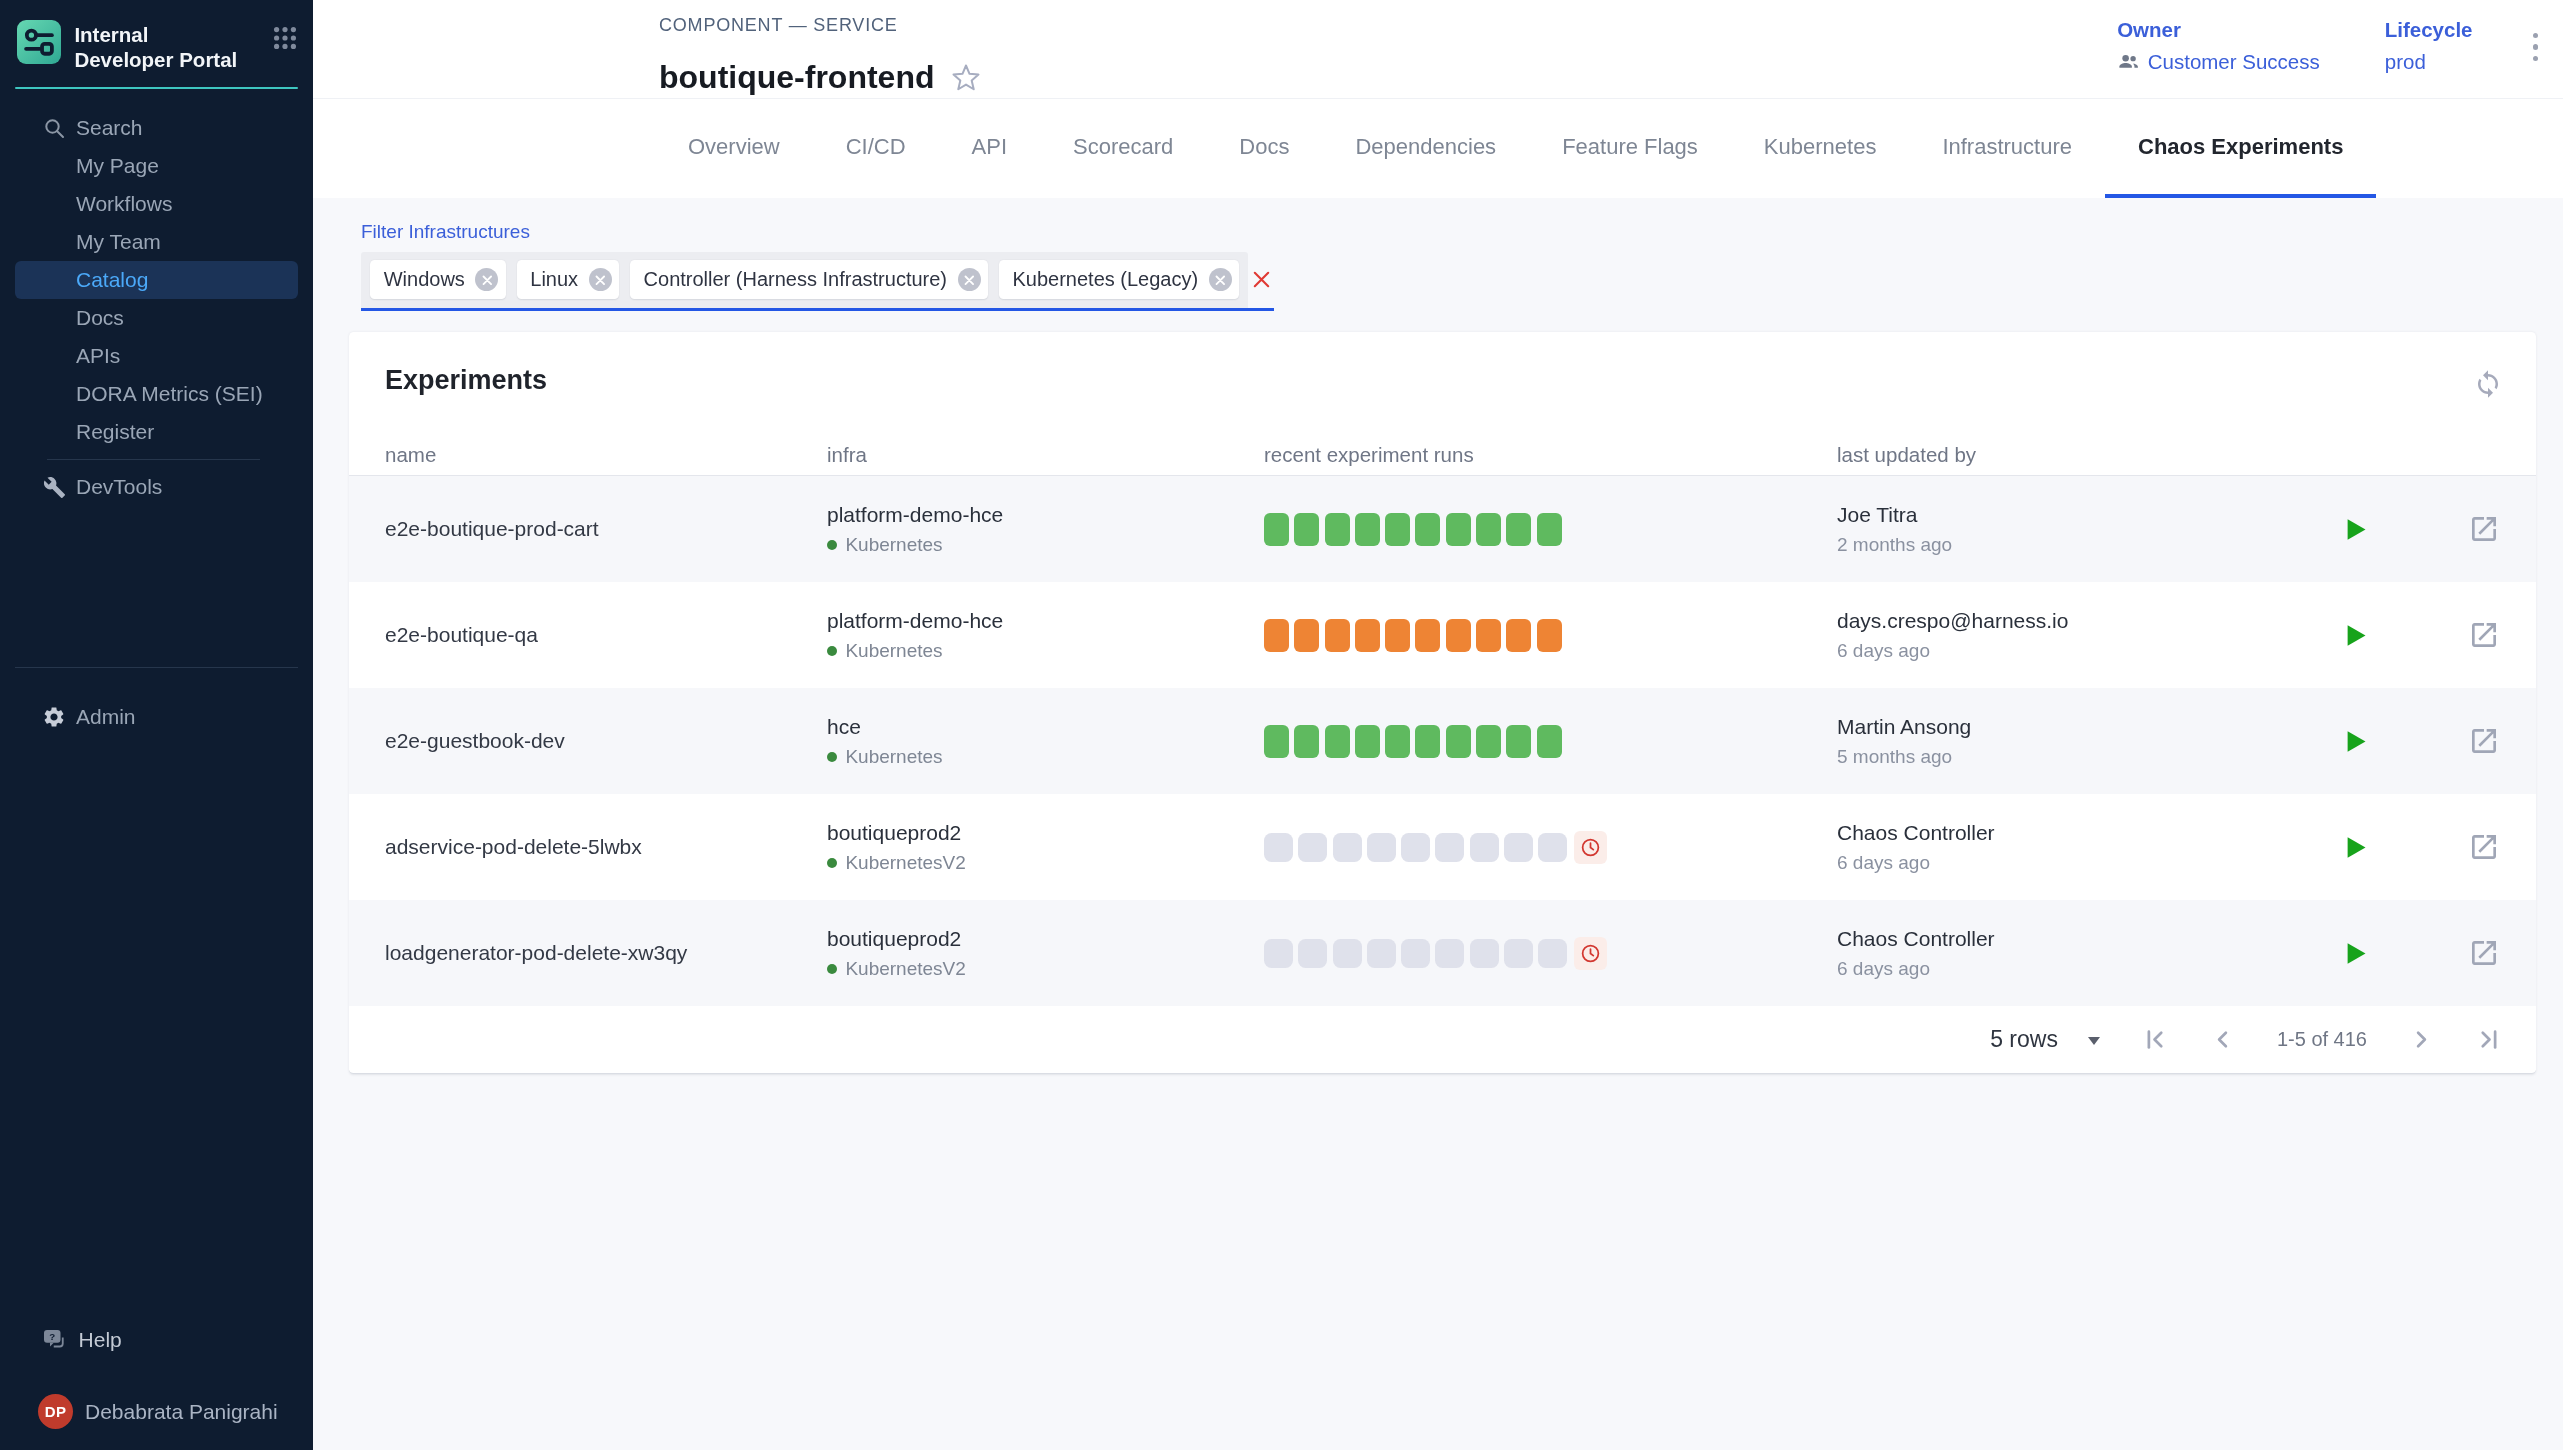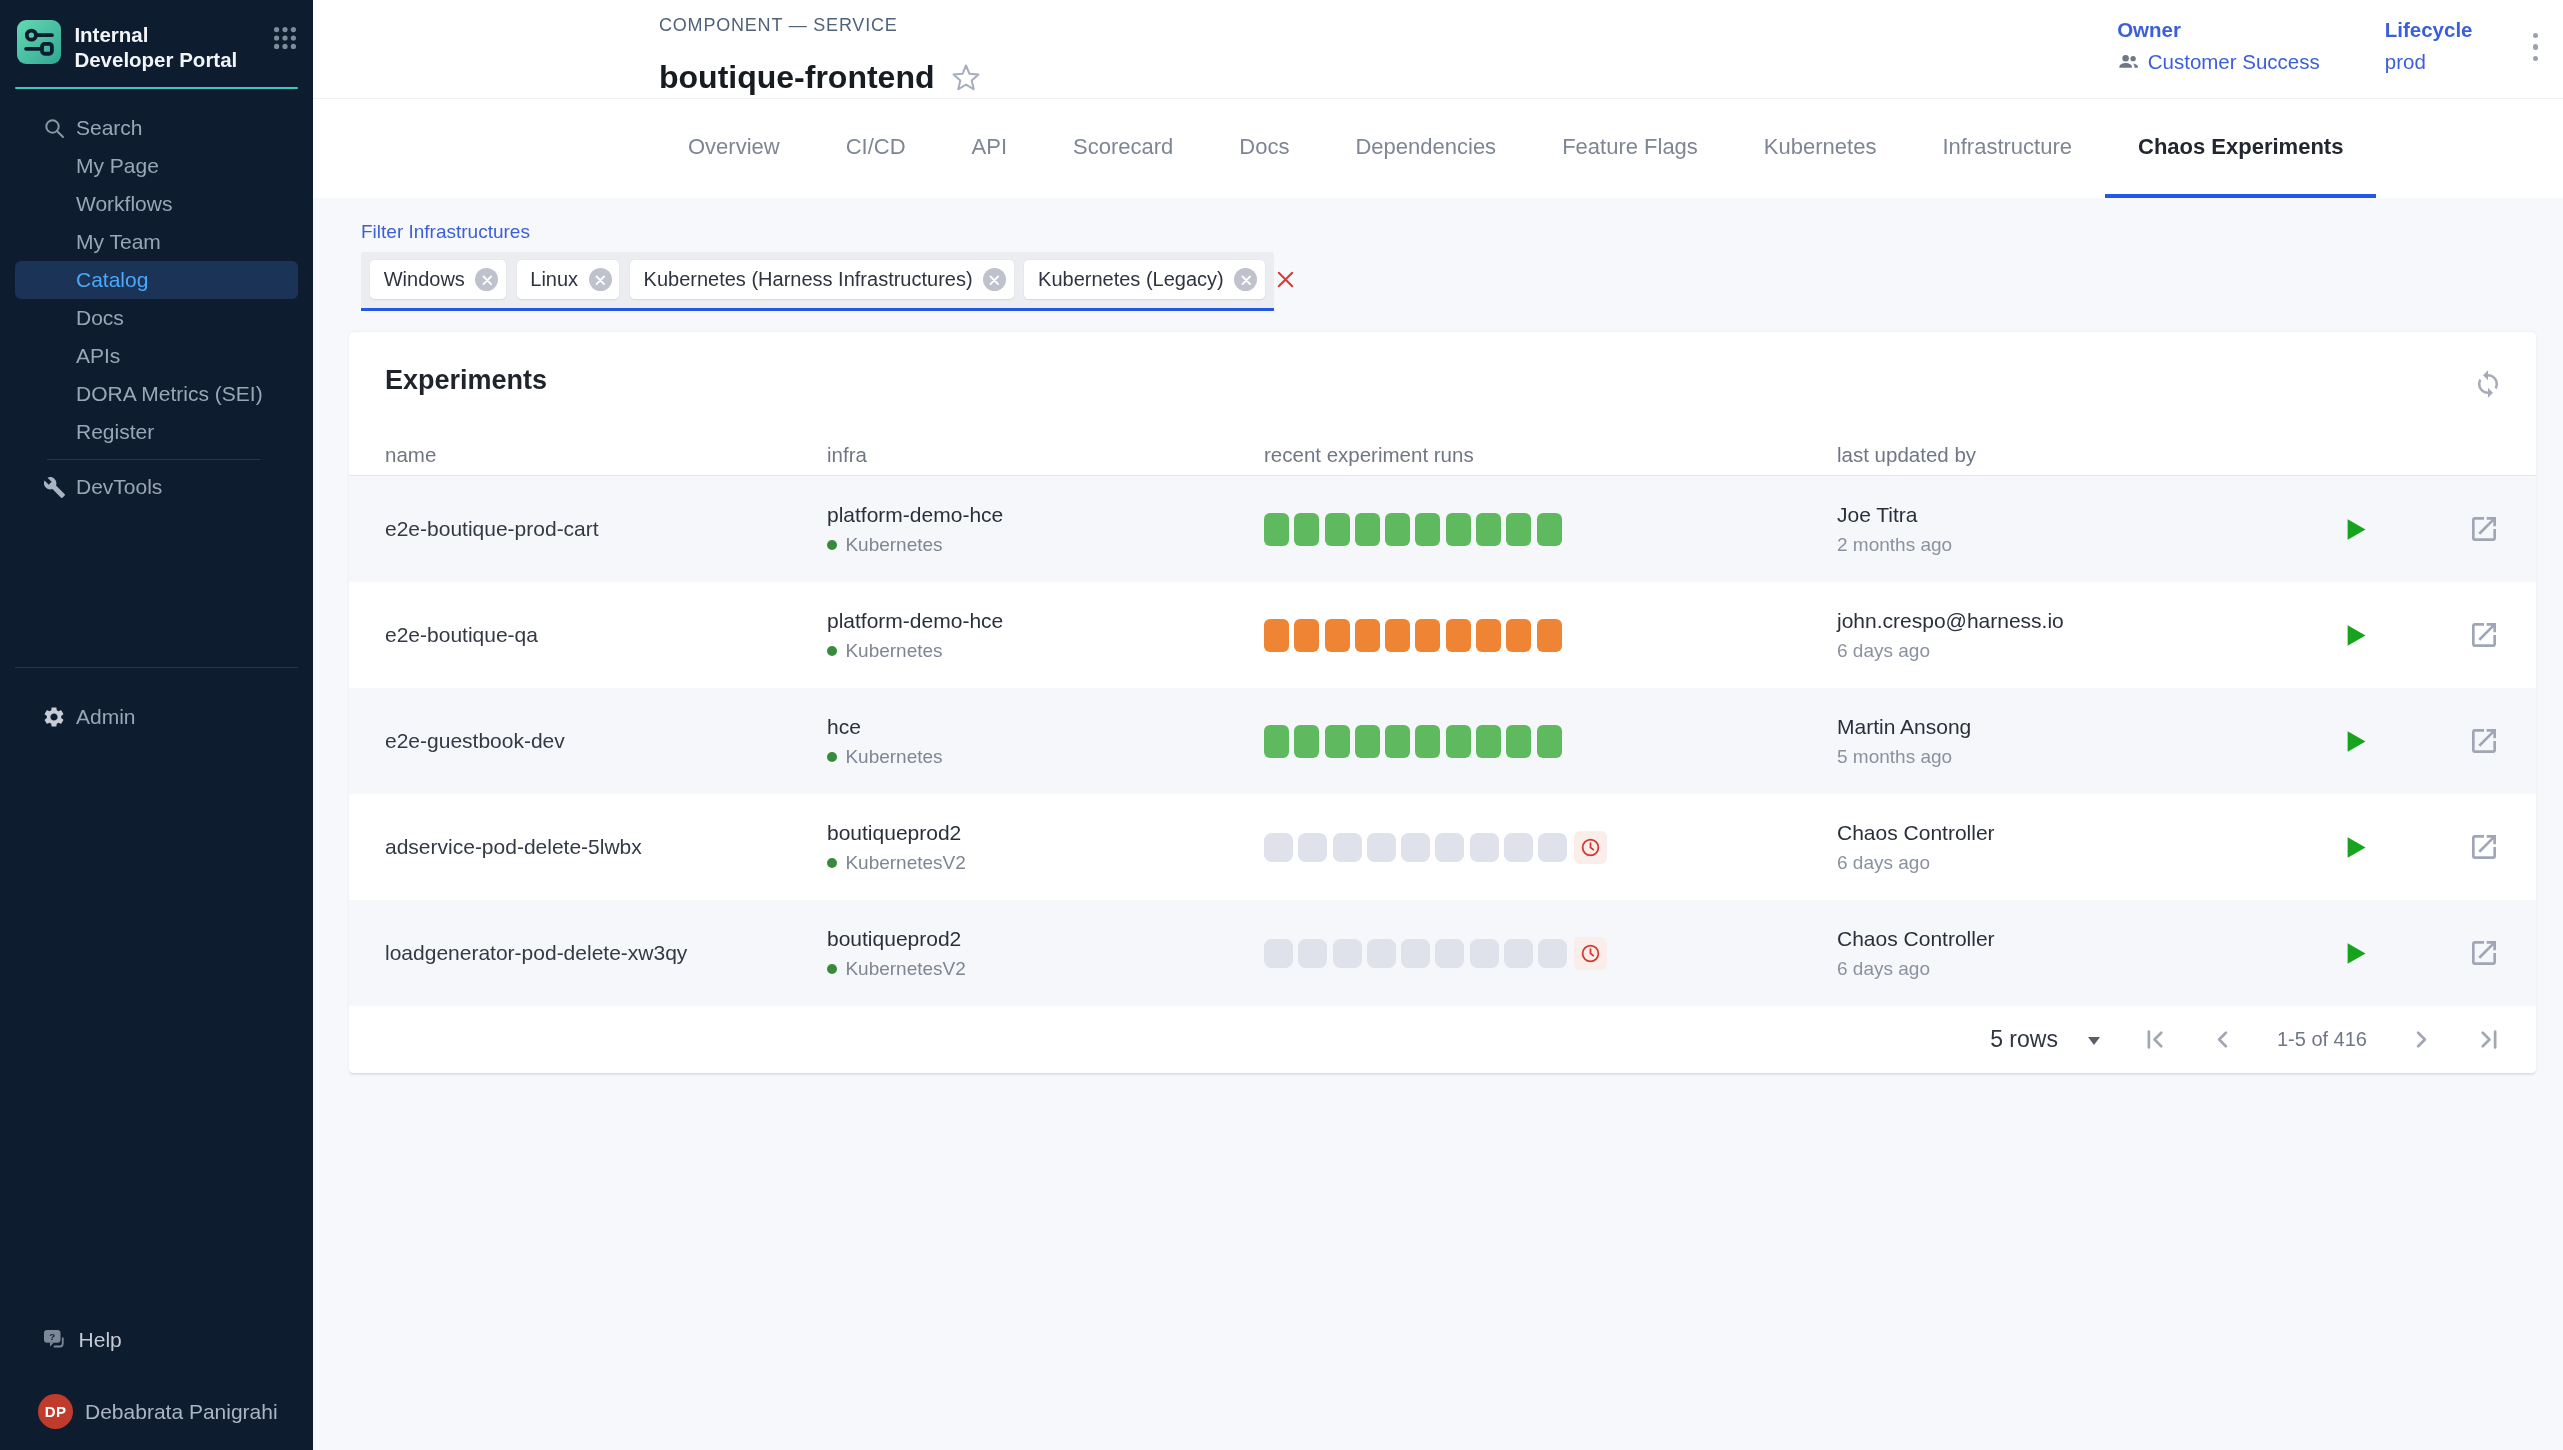--- a/index.html
+++ b/index.html
@@ -269,21 +269,21 @@
             </div>
             <div class="chip">
               <span>Linux</span>
               <span class="chip-x">
                   <svg width="10.6" height="10.6" viewBox="0 0 14 14">
                     <path d="M2 2l10 10M12 2L2 12" stroke="#fff" stroke-width="2.4" stroke-linecap="round"></path>
                   </svg>
                 </span>
             </div>
             <div class="chip">
-              <span>Kubernetes (Harness Infrastructures)</span>
+              <span>Controller (Harness Infrastructure)</span>
               <span class="chip-x">
                   <svg width="10.6" height="10.6" viewBox="0 0 14 14">
                     <path d="M2 2l10 10M12 2L2 12" stroke="#fff" stroke-width="2.4" stroke-linecap="round"></path>
                   </svg>
                 </span>
             </div>
             <div class="chip">
               <span>Kubernetes (Legacy)</span>
               <span class="chip-x">
                   <svg width="10.6" height="10.6" viewBox="0 0 14 14">
@@ -374,21 +374,21 @@
                 <div class="sq failed"></div>
                 <div class="sq failed"></div>
                 <div class="sq failed"></div>
                 <div class="sq failed"></div>
                 <div class="sq failed"></div>
                 <div class="sq failed"></div>
                 <div class="sq failed"></div>
                 <div class="sq failed"></div>
               </div>
             <div>
-              <div class="upd-name">john.crespo@harness.io</div>
+              <div class="upd-name">days.crespo@harness.io</div>
               <div class="upd-ago">6 days ago</div>
             </div>
             <div class="actions">
               <span class="icon-btn">
                   <svg width="33" height="33" viewBox="0 0 24 24" fill="#17A31B">
                     <path d="M7 4.5v15l13-7.5z"></path>
                   </svg>
                 </span>
               <span class="icon-btn">
                   <svg width="32" height="32" viewBox="0 0 24 24" fill="#A0A6B6">

